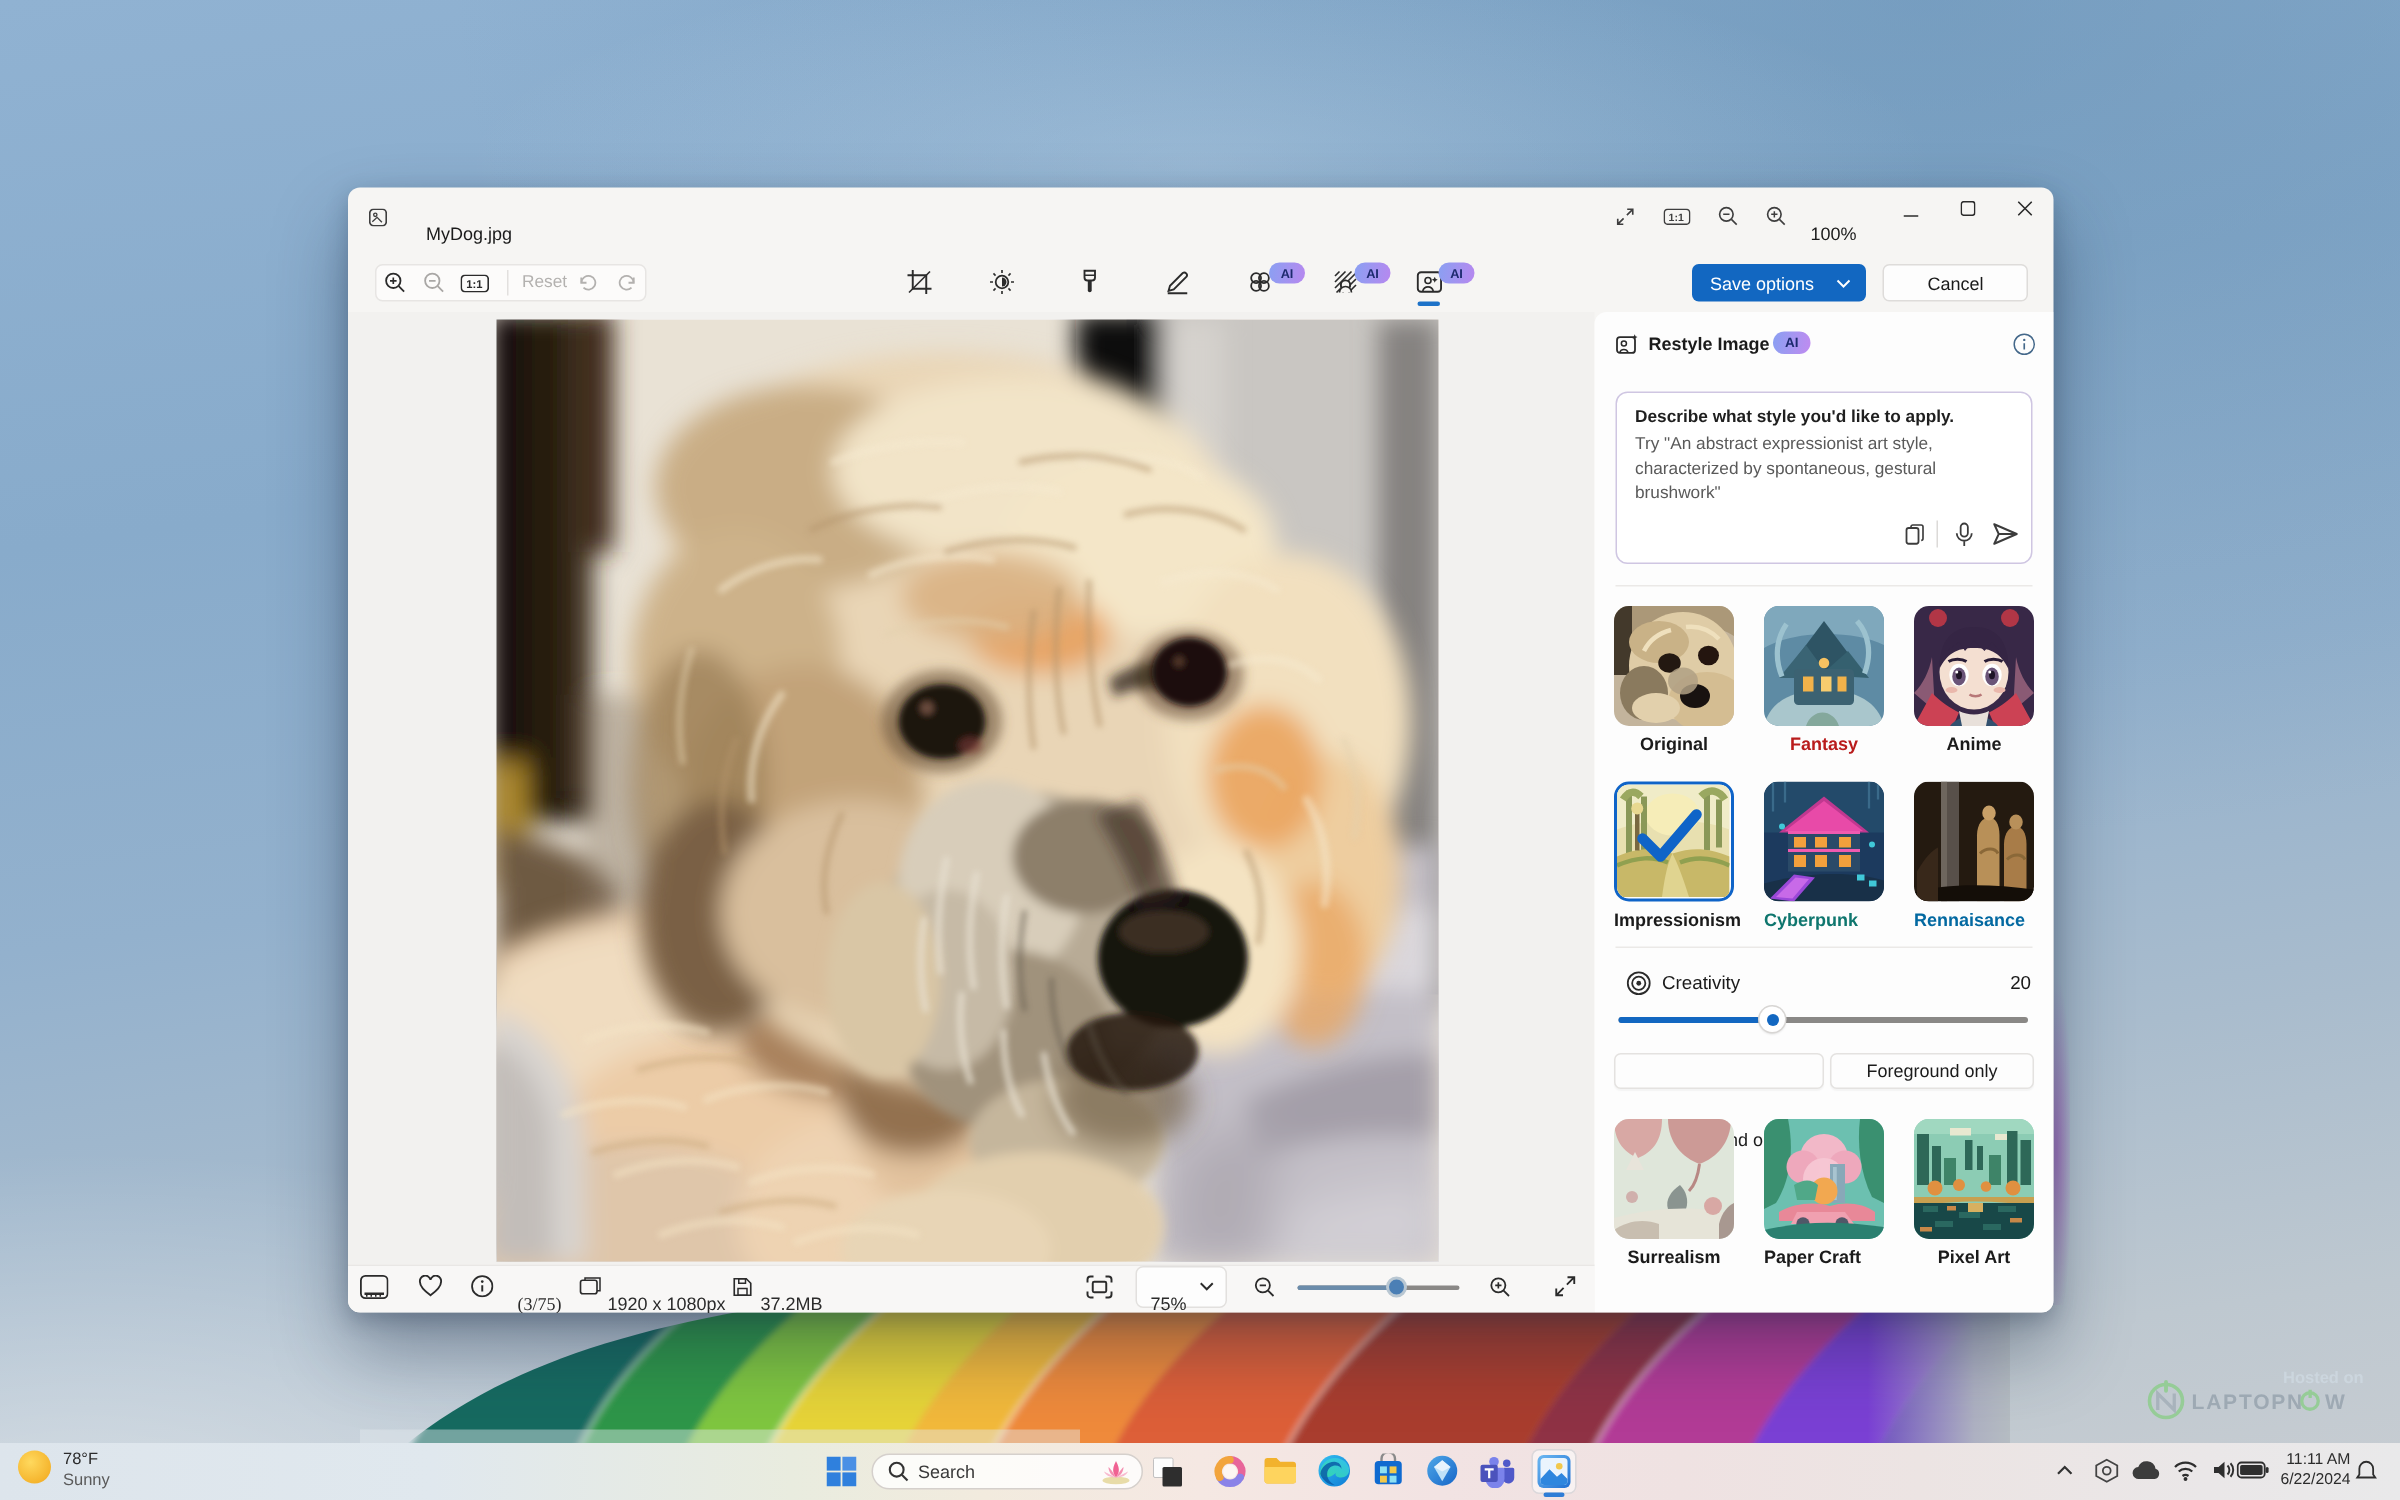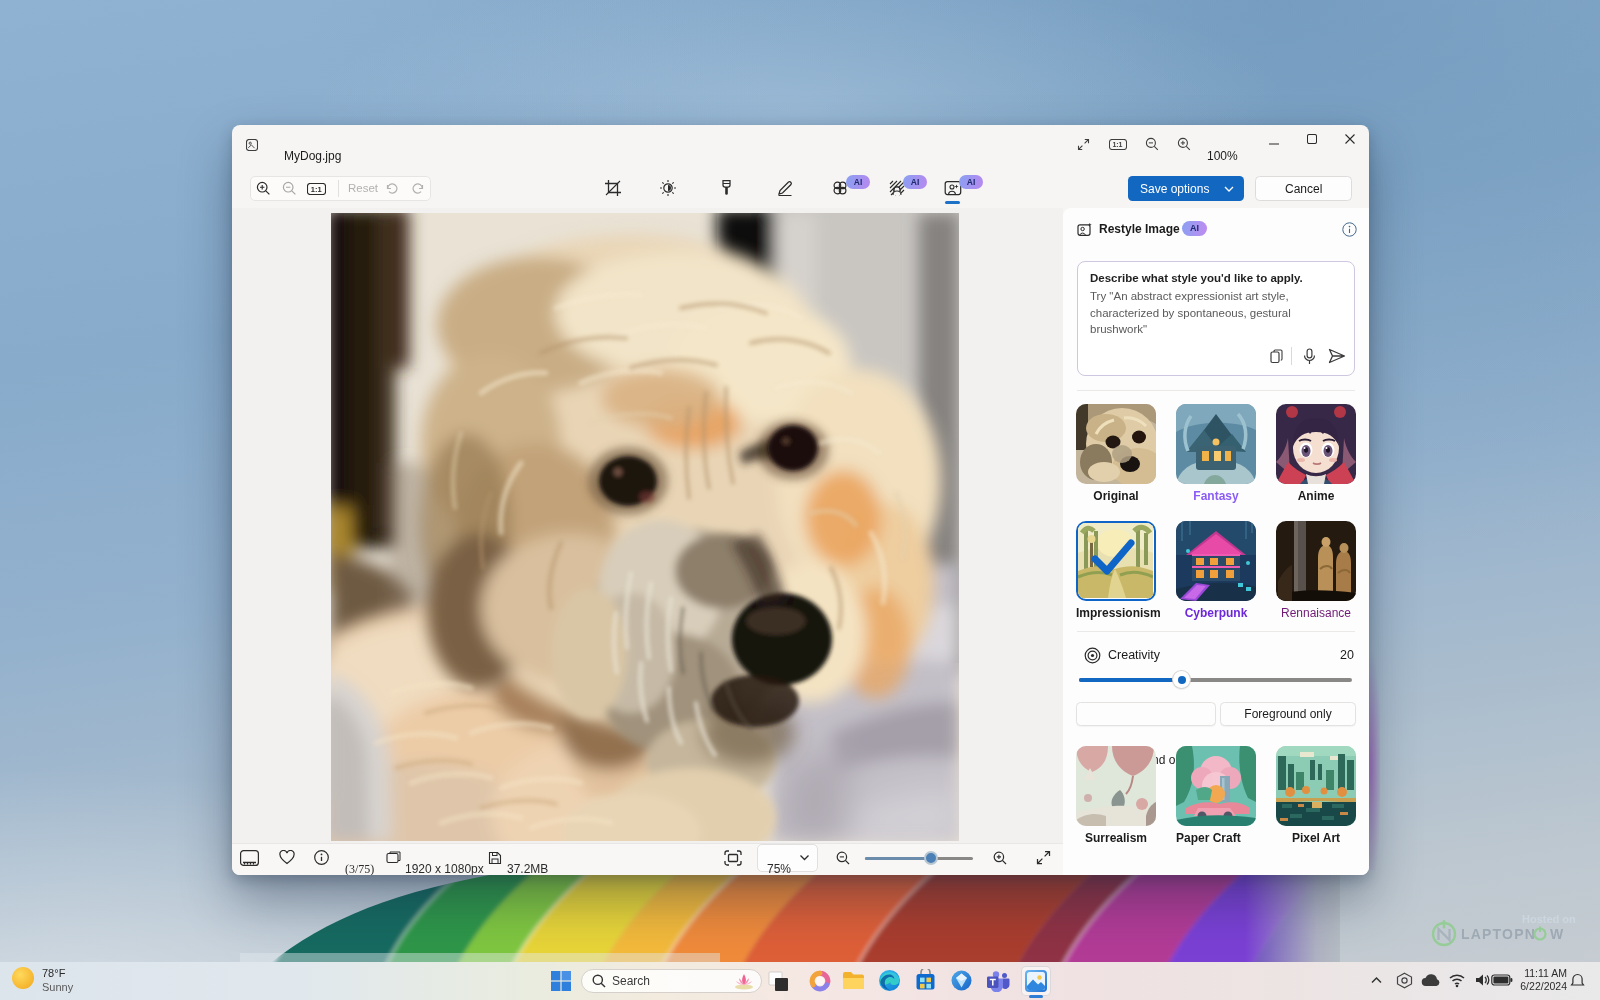--- a/index.html
+++ b/index.html
@@ -643,21 +643,21 @@
       <path d="M38,46 L56,30 L70,48 Z" fill="#35606f"></path>
       <rect x="20" y="42" width="40" height="24" rx="3" fill="#3c6272"></rect>
       <rect x="26" y="47" width="7" height="10" fill="#f2b24a"></rect>
       <rect x="38" y="47" width="7" height="10" fill="#f8cc6e"></rect>
       <rect x="49" y="47" width="6" height="10" fill="#f2b24a"></rect>
       <circle cx="40" cy="38" r="3.5" fill="#f6c261"></circle>
       <path d="M28,80 C32,68 46,68 50,80 Z" fill="#84a89c"></path>
       <path d="M62,10 C70,19 72,32 67,45 M15,12 C8,22 7,35 12,47" stroke="#9cc2cf" stroke-width="3.5" fill="none"></path>
     </svg>
   </div>
-  <div class="abs" style="left:944px; top:364px; width:80px; text-align:center; font-size:12px; font-weight:600; color:#8b5cf6;">Fantasy</div>
+  <div class="abs" style="left:944px; top:364px; width:80px; text-align:center; font-size:12px; font-weight:600; color:#b91c1c;">Fantasy</div>
   <div class="abs" style="left:1044px; top:279px; width:80px; height:80px; border-radius:10px; overflow:hidden;">
     <svg width="80" height="80" viewBox="0 0 80 80">
       <rect width="80" height="80" fill="#382847"></rect>
       <path d="M0,58 C6,52 10,44 12,34 L14,70 Z" fill="#8a5a74"></path>
       <path d="M80,58 C74,52 70,44 68,34 L66,70 Z" fill="#8a5a74"></path>
       <ellipse cx="40" cy="44" rx="23" ry="25" fill="#f4dfd1"></ellipse>
       <path d="M17,42 C17,22 26,14 40,14 C54,14 63,22 63,42 C58,32 52,28 40,28 C28,28 22,32 17,42 Z" fill="#352544"></path>
       <path d="M22,30 L30,24 L34,30 L40,23 L47,30 L52,24 L58,31 L58,24 L22,24 Z" fill="#352544"></path>
       <ellipse cx="30" cy="46" rx="6.5" ry="7.5" fill="#fff"></ellipse>
       <ellipse cx="52" cy="46" rx="6.5" ry="7.5" fill="#fff"></ellipse>
@@ -722,36 +722,36 @@
       <path d="M4,78 L20,62 L34,64 L20,80 Z" fill="#9a48d8"></path>
       <path d="M8,77 L21,64 L30,65 L19,78 Z" fill="#c86ae8"></path>
       <g fill="#40c8d8">
           <rect x="62" y="62" width="5" height="4"></rect>
           <rect x="70" y="66" width="5" height="4"></rect>
           <circle cx="12" cy="30" r="2"></circle>
           <circle cx="72" cy="42" r="2"></circle>
         </g>
     </svg>
   </div>
-  <div class="abs" style="left:944px; top:481px; width:80px; text-align:center; font-size:12px; font-weight:600; color:#6d28d9;">Cyberpunk</div>
+  <div class="abs" style="left:944px; top:481px; width:80px; font-size:12px; font-weight:600; color:#0f766e;">Cyberpunk</div>
   <div class="abs" style="left:1044px; top:396px; width:80px; height:80px; border-radius:10px; overflow:hidden;">
     <svg width="80" height="80" viewBox="0 0 80 80">
       <rect width="80" height="80" fill="#241a10"></rect>
       <rect x="18" y="0" width="12" height="80" fill="#58504a"></rect>
       <rect x="18" y="0" width="4" height="80" fill="#6e665e"></rect>
       <path d="M42,80 V36 C42,28 46,24 50,24 C54,24 57,28 57,36 V80 Z" fill="#b89058"></path>
       <ellipse cx="50" cy="21" rx="4.5" ry="5" fill="#c8a068"></ellipse>
       <path d="M60,80 V42 C60,34 64,30 68,30 C72,30 75,34 75,42 V80 Z" fill="#a87c48"></path>
       <ellipse cx="68" cy="27" rx="4.5" ry="5" fill="#b8905a"></ellipse>
       <path d="M44,48 C48,44 54,44 56,48 M62,52 C66,48 72,48 74,52" stroke="#8a6838" stroke-width="2" fill="none"></path>
       <path d="M0,80 H80 V72 C50,68 20,68 0,74 Z" fill="#140e08"></path>
       <path d="M2,60 C8,50 12,46 16,44 L16,80 H2 Z" fill="#38281a"></path>
     </svg>
   </div>
-  <div class="abs" style="left:1044px; top:481px; width:80px; text-align:center; font-size:12px; font-weight:400; color:#701a75;">Rennaisance</div>
+  <div class="abs" style="left:1044px; top:481px; width:80px; font-size:12px; font-weight:700; color:#0369a1;">Rennaisance</div>
 
   <div class="abs" style="left:845px; top:506px; width:278px; height:1px; background:#ebe9e7;"></div>
 
   <svg class="abs" style="left:852px; top:522px;" width="17" height="17" viewBox="0 0 17 17">
     <circle cx="8.5" cy="8.5" r="7.3" fill="none" stroke="#2b2b2b" stroke-width="1.2"></circle>
     <circle cx="8.5" cy="8.5" r="4.4" fill="none" stroke="#2b2b2b" stroke-width="1.2"></circle>
     <circle cx="8.5" cy="8.5" r="1.6" fill="#2b2b2b"></circle>
   </svg>
   <div class="abs" style="left:876px; top:523px; font-size:12.5px; color:#1b1b1b;">Creativity</div>
   <div class="abs" style="left:1096px; top:523px; width:26px; text-align:right; font-size:12.5px; color:#1b1b1b;">20</div>

